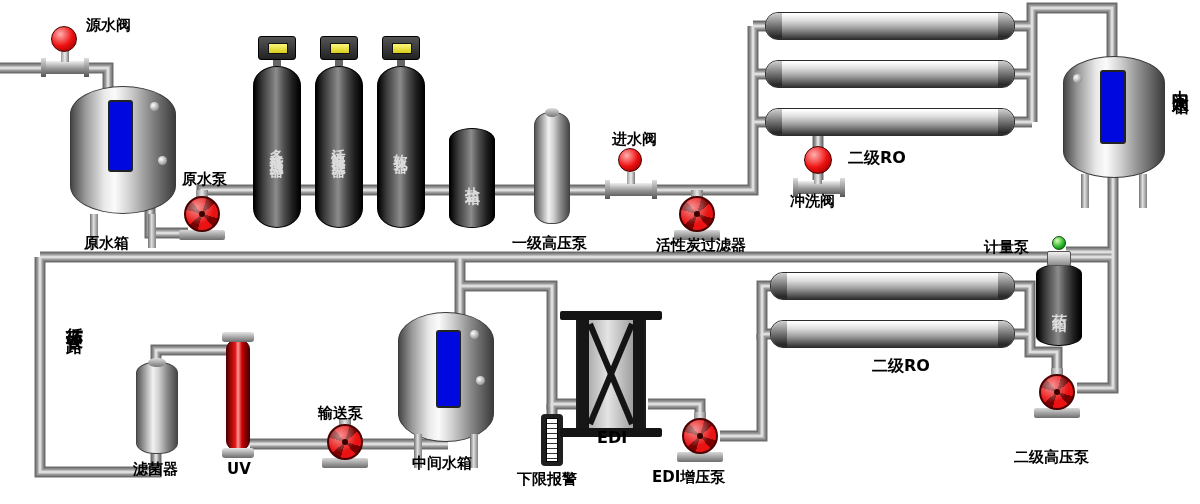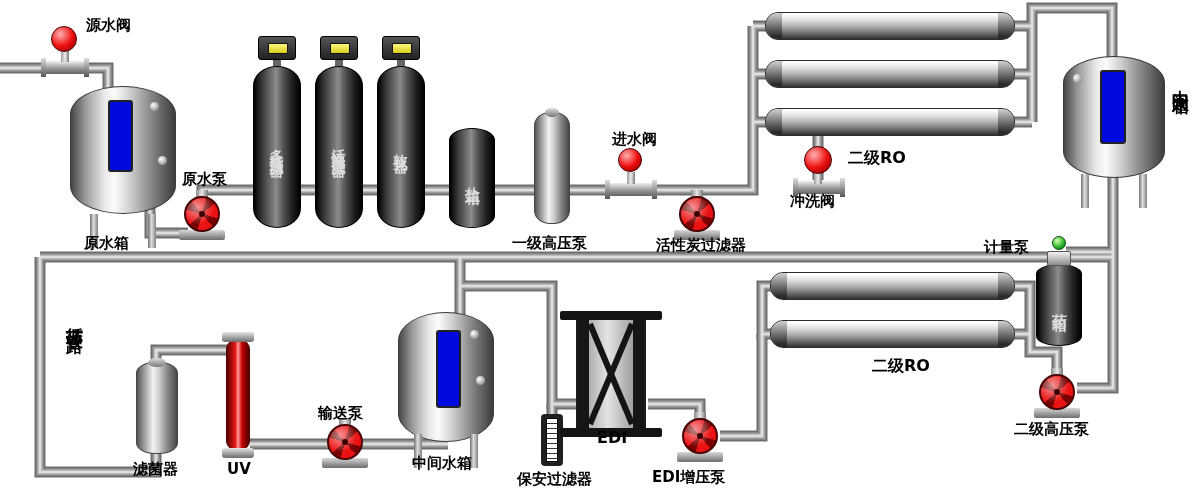--- a/index.html
+++ b/index.html
@@ -327,23 +327,23 @@
   <div class="lbl" style="left:84px;top:234px">原水箱</div>
   <div class="lbl" style="left:182px;top:170px">原水泵</div>
   <div class="lbl" style="left:512px;top:234px">一级高压泵</div>
   <div class="lbl" style="left:612px;top:130px">进水阀</div>
   <div class="lbl" style="left:656px;top:236px">活性炭过滤器</div>
   <div class="lbl" style="left:790px;top:192px">冲洗阀</div>
   <div class="lbl big" style="left:848px;top:148px">二级RO</div>
   <div class="lbl v" style="left:1170px;top:76px">中间水箱</div>
   <div class="lbl" style="left:984px;top:238px">计量泵</div>
   <div class="lbl big" style="left:872px;top:356px">二级RO</div>
-  <div class="lbl" style="left:1014px;top:420px">二级高压泵</div>
+  <div class="lbl" style="left:1014px;top:448px">二级高压泵</div>
   <div class="lbl v" style="left:64px;top:314px">循环管路</div>
   <div class="lbl" style="left:133px;top:460px">滤菌器</div>
   <div class="lbl" style="left:227px;top:460px">UV</div>
   <div class="lbl" style="left:318px;top:404px">输送泵</div>
   <div class="lbl" style="left:412px;top:454px">中间水箱</div>
-  <div class="lbl" style="left:517px;top:470px">保安过滤器</div>
+  <div class="lbl" style="left:517px;top:470px">下限报警</div>
   <div class="lbl big" style="left:597px;top:428px">EDI</div>
   <div class="lbl" style="left:652px;top:468px">EDI增压泵</div>
 
 </div>
 
 </body></html>

